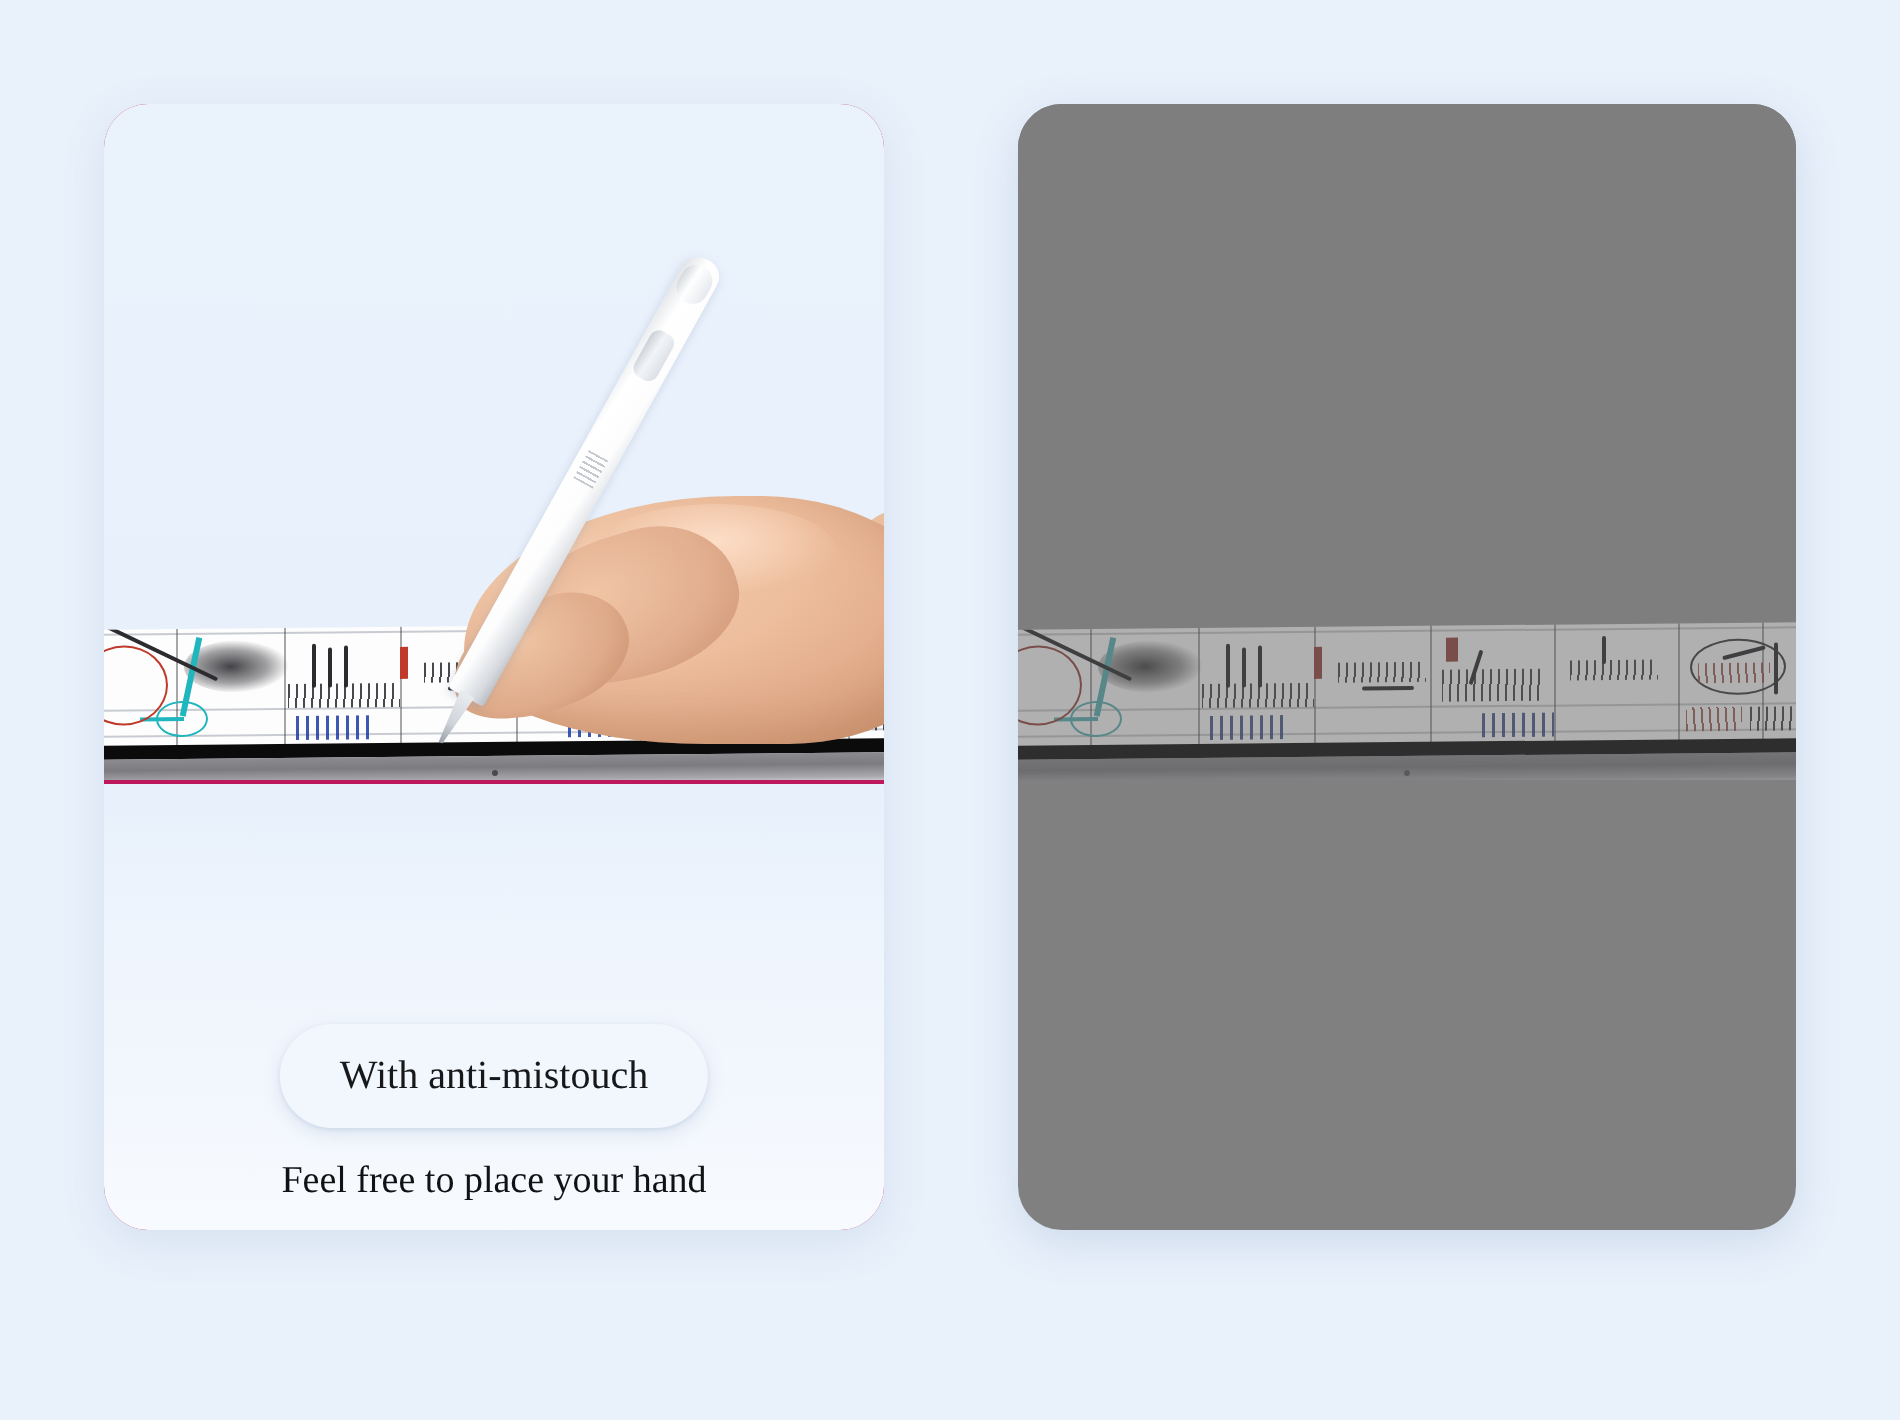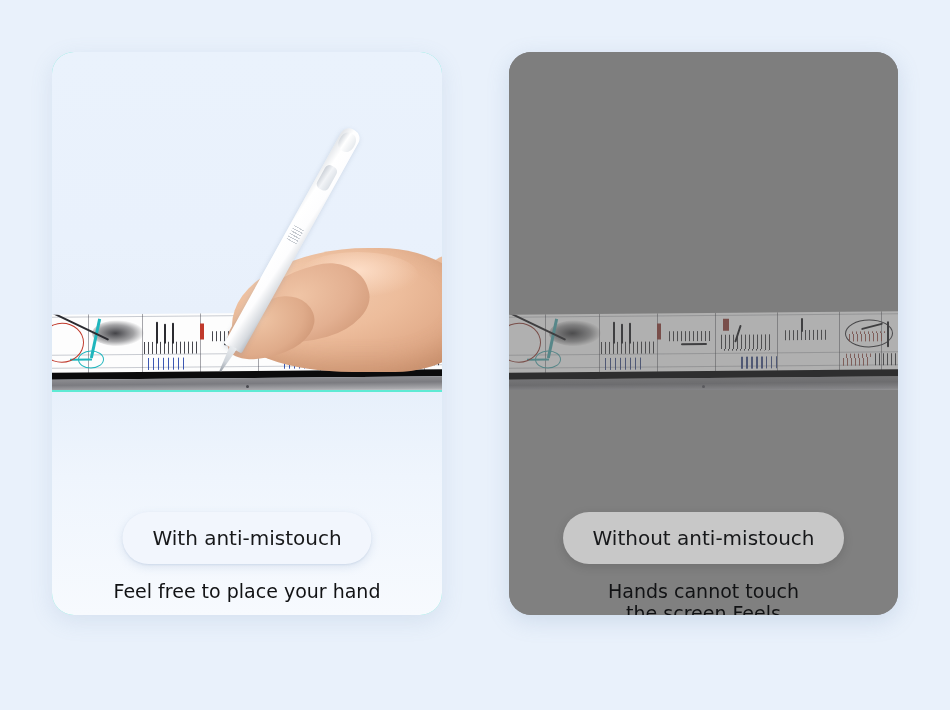--- a/index.html
+++ b/index.html
@@ -14,22 +14,23 @@
 
   
   .card {
     position:absolute;
     top:52px; height:563px;
     border-radius:22px;
     overflow:hidden;
   }
   .card-left {
     left:52px; width:390px;
-    background:#5eead4;
+    background:#be185d;
     box-shadow:0 6px 22px rgba(110,140,180,0.16);
+    font-family:Liberation Serif, serif;
   }
   .card-right {
     left:509px; width:389px;
     background:#808080;
     box-shadow:0 6px 22px rgba(110,140,180,0.22);
   }
 
   
   .photo {
     position:absolute; left:0; right:0; top:0; height:338px;
@@ -354,25 +355,15 @@
         
         
         
         
         
       </div>
 
       <div class="veil-right"></div>
     </div>
 
-    <div class="lower">
-      <div class="pill">
-        <span>Without anti-mistouch</span>
-      </div>
-      <div class="caption">
-        <span class="ln">Hands cannot touch</span>
-        <span class="ln">the screen Feels</span>
-
-      </div>
-    </div>
   </div>
 
 </div>
 
 </body></html>

